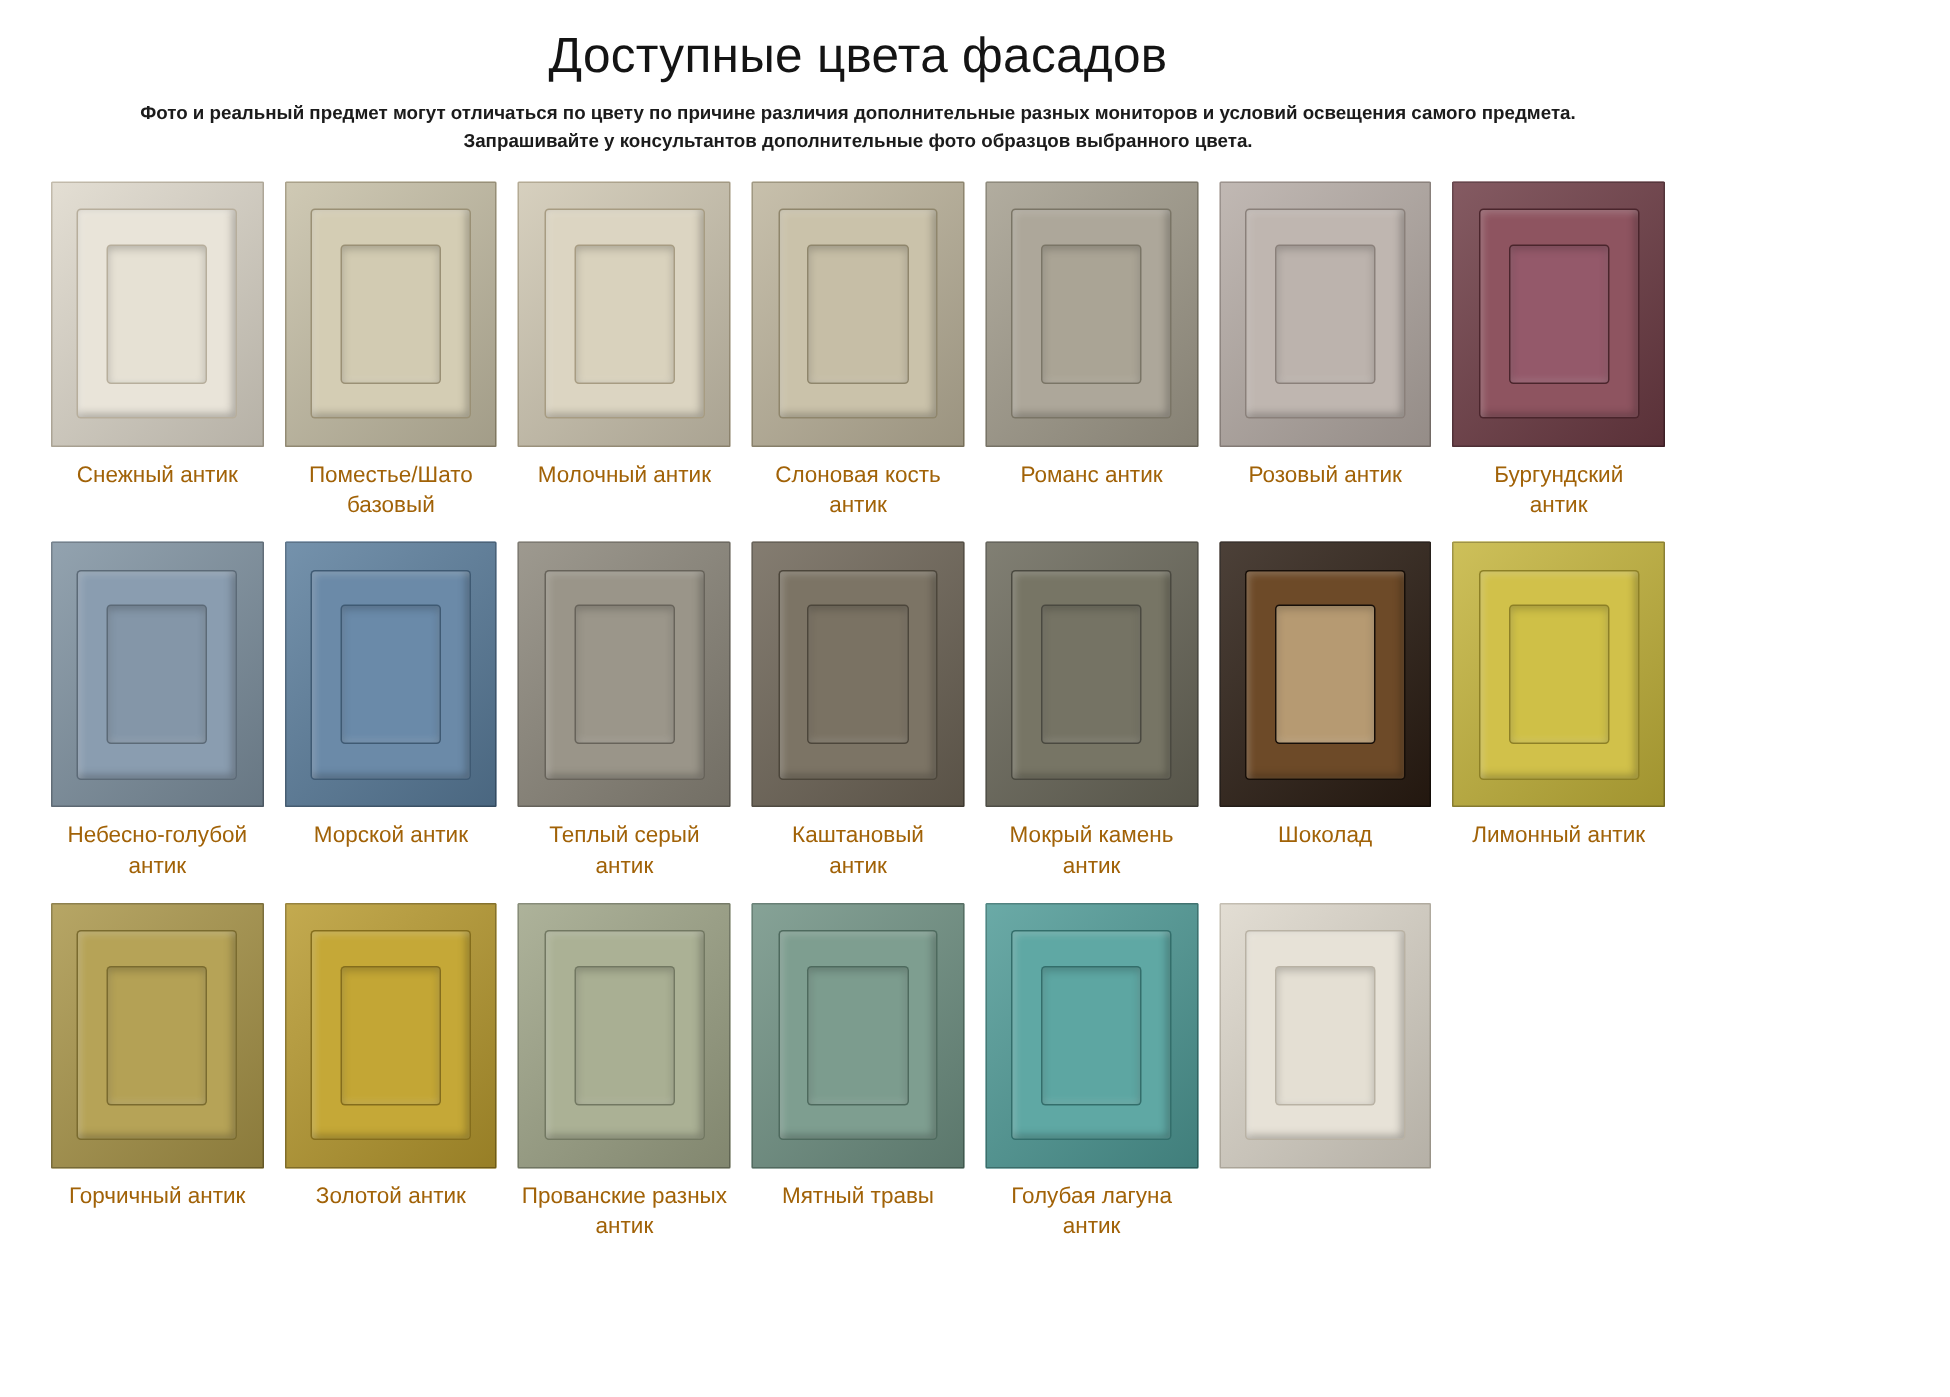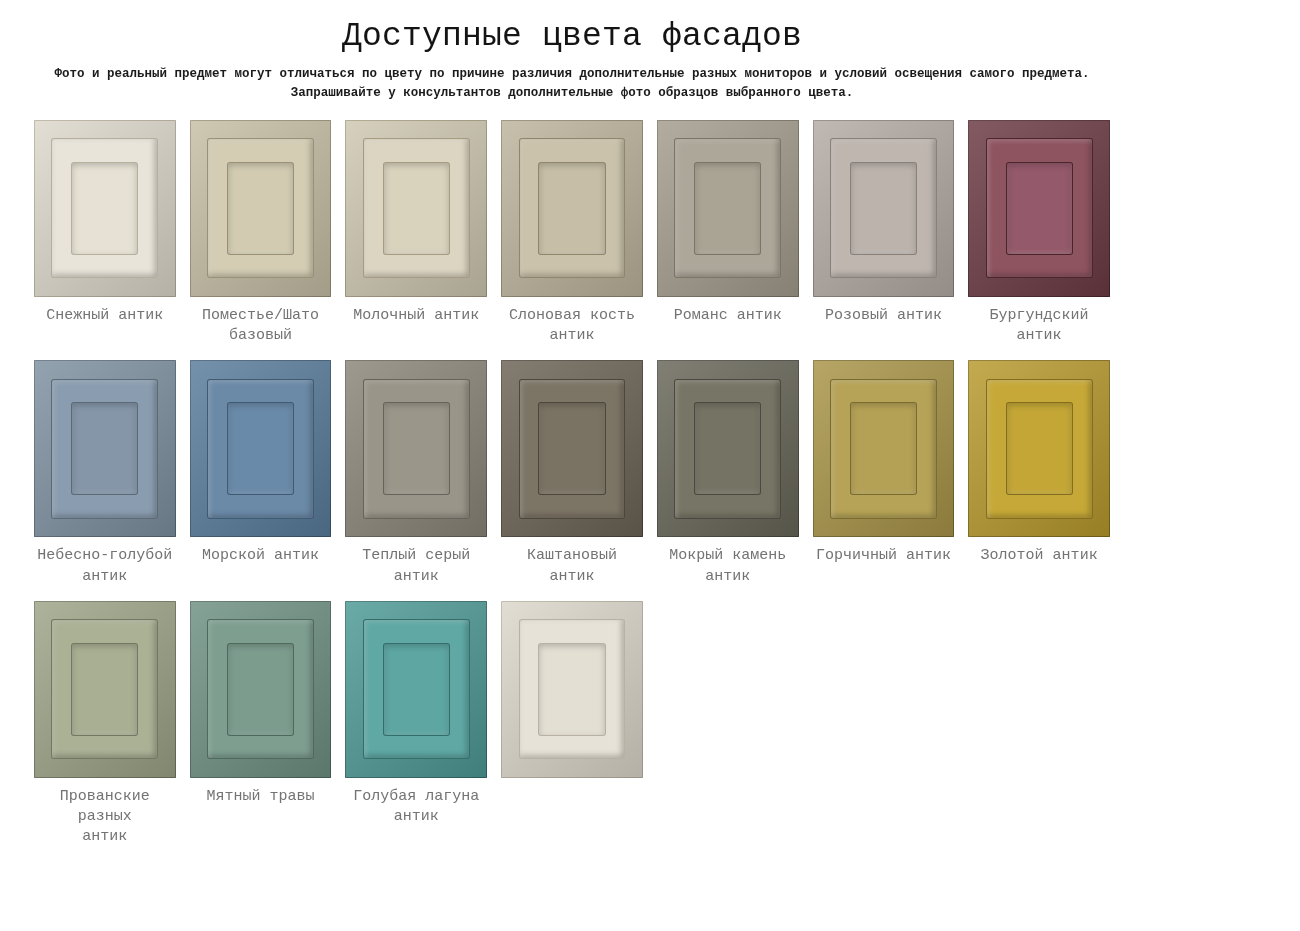--- a/index.html
+++ b/index.html
@@ -12,21 +12,20 @@
     height: 931px;
     font-family: "Liberation Sans", sans-serif;
     color: #1a1a1a;
     overflow: hidden;
   }
   .page {
     position: relative;
     width: 1144px;
     height: 931px;
     box-sizing: border-box;
-    font-family: Liberation Mono, monospace;
   }
   .header {
     text-align: center;
     padding-top: 18px;
   }
   .title {
     font-size: 33px;
     font-weight: 400;
     letter-spacing: 0.2px;
     margin: 0 0 10px 0;
@@ -84,21 +83,21 @@
     bottom: 17%;
     box-sizing: border-box;
     border-radius: 2px;
   }
   .label {
     margin-top: 9px;
     margin-bottom: 14px;
     font-size: 15px;
     line-height: 1.35;
     text-align: center;
-    color: #737373;
+    color: #a16207;
     white-space: pre-line;
   }
 </style>
 </head>
 <body>
 
 <div class="page">
 
   <div class="header">
     <h1 class="title">Доступные цвета фасадов</h1>
@@ -218,20 +217,38 @@
         <div class="door" style="background: rgb(105, 103, 89); box-shadow: rgb(74, 73, 64) 0px 0px 0px 1px inset;">
           <div class="frame" style="background: linear-gradient(135deg, rgba(255, 255, 255, 0.16), rgba(0, 0, 0, 0.18));"></div>
           <div class="bevel" style="background: rgb(119, 117, 101); box-shadow: rgb(74, 73, 64) 0px 0px 0px 1px, rgba(255, 255, 255, 0.22) 2px 2px 5px inset, rgba(0, 0, 0, 0.28) -2px -2px 6px inset;">
             <div class="inner" style="background: rgb(117, 115, 100); box-shadow: rgb(74, 73, 64) 0px 0px 0px 1px, rgba(0, 0, 0, 0.22) 0px 2px 6px inset, rgba(255, 255, 255, 0.14) 0px -2px 5px inset;"></div>
           </div>
         </div>
         <div class="label">Мокрый камень
 антик</div>
       </div>
       <div class="swatch-cell">
+        <div class="door" style="background: rgb(42, 28, 18); box-shadow: rgb(22, 14, 8) 0px 0px 0px 1px inset;">
+          <div class="frame" style="background: linear-gradient(135deg, rgba(255, 255, 255, 0.16), rgba(0, 0, 0, 0.18));"></div>
+          <div class="bevel" style="background: rgb(109, 74, 40); box-shadow: rgb(22, 14, 8) 0px 0px 0px 1px, rgba(255, 255, 255, 0.22) 2px 2px 5px inset, rgba(0, 0, 0, 0.28) -2px -2px 6px inset;">
+            <div class="inner" style="background: rgb(182, 154, 114); box-shadow: rgb(22, 14, 8) 0px 0px 0px 1px, rgba(0, 0, 0, 0.22) 0px 2px 6px inset, rgba(255, 255, 255, 0.14) 0px -2px 5px inset;"></div>
+          </div>
+        </div>
+        <div class="label">Шоколад</div>
+      </div>
+      <div class="swatch-cell">
+        <div class="door" style="background: rgb(196, 180, 58); box-shadow: rgb(141, 128, 38) 0px 0px 0px 1px inset;">
+          <div class="frame" style="background: linear-gradient(135deg, rgba(255, 255, 255, 0.16), rgba(0, 0, 0, 0.18));"></div>
+          <div class="bevel" style="background: rgb(209, 193, 74); box-shadow: rgb(141, 128, 38) 0px 0px 0px 1px, rgba(255, 255, 255, 0.22) 2px 2px 5px inset, rgba(0, 0, 0, 0.28) -2px -2px 6px inset;">
+            <div class="inner" style="background: rgb(207, 192, 71); box-shadow: rgb(141, 128, 38) 0px 0px 0px 1px, rgba(0, 0, 0, 0.22) 0px 2px 6px inset, rgba(255, 255, 255, 0.14) 0px -2px 5px inset;"></div>
+          </div>
+        </div>
+        <div class="label">Лимонный антик</div>
+      </div>
+      <div class="swatch-cell">
         <div class="door" style="background: rgb(169, 149, 72); box-shadow: rgb(122, 107, 47) 0px 0px 0px 1px inset;">
           <div class="frame" style="background: linear-gradient(135deg, rgba(255, 255, 255, 0.16), rgba(0, 0, 0, 0.18));"></div>
           <div class="bevel" style="background: rgb(182, 163, 87); box-shadow: rgb(122, 107, 47) 0px 0px 0px 1px, rgba(255, 255, 255, 0.22) 2px 2px 5px inset, rgba(0, 0, 0, 0.28) -2px -2px 6px inset;">
             <div class="inner" style="background: rgb(180, 161, 85); box-shadow: rgb(122, 107, 47) 0px 0px 0px 1px, rgba(0, 0, 0, 0.22) 0px 2px 6px inset, rgba(255, 255, 255, 0.14) 0px -2px 5px inset;"></div>
           </div>
         </div>
         <div class="label">Горчичный антик</div>
       </div>
       <div class="swatch-cell">
         <div class="door" style="background: rgb(184, 154, 46); box-shadow: rgb(132, 109, 28) 0px 0px 0px 1px inset;">

